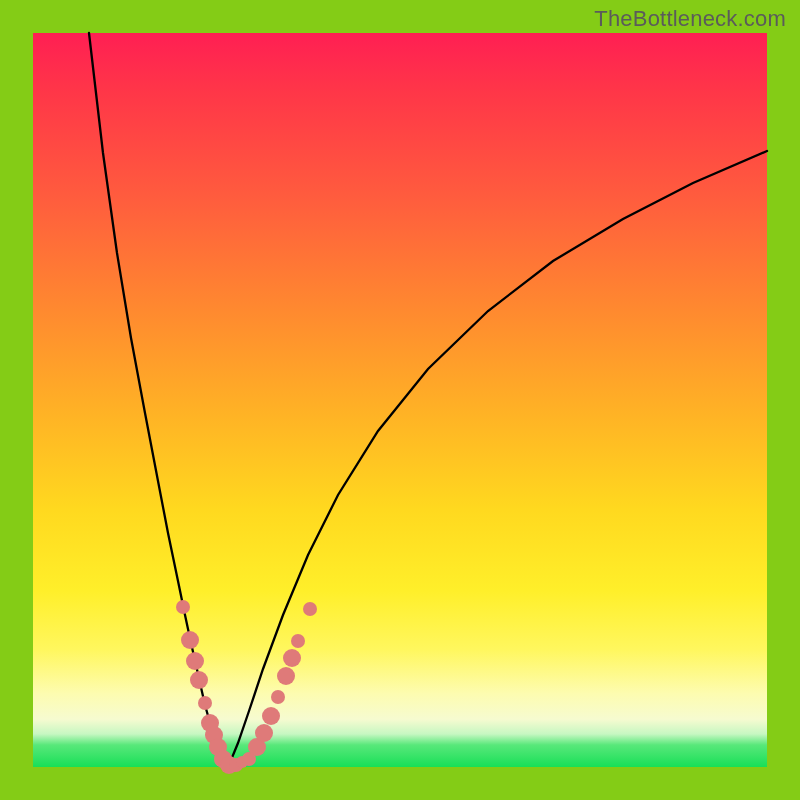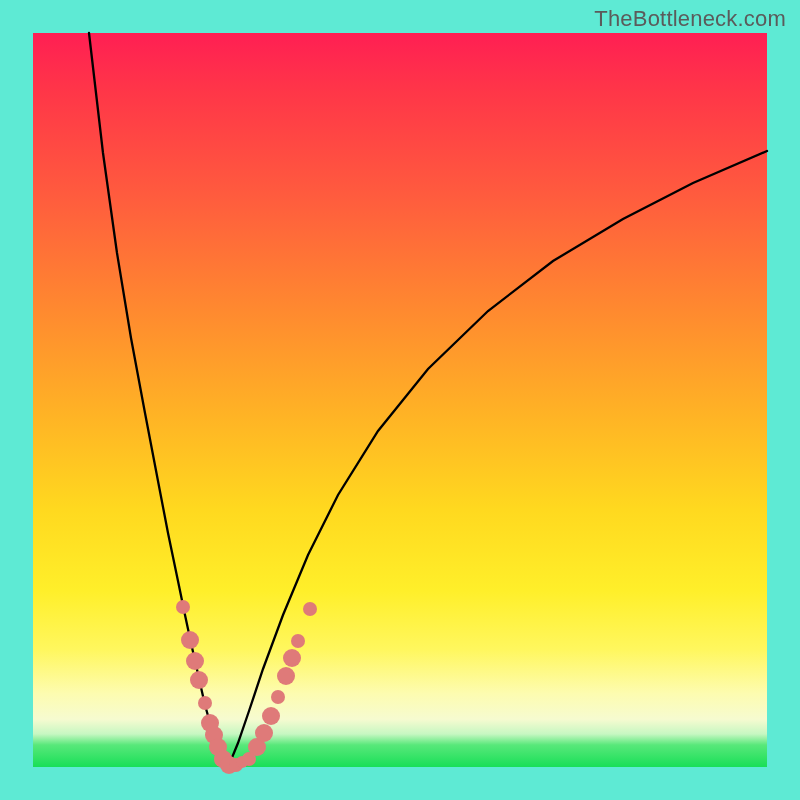--- a/index.html
+++ b/index.html
@@ -10,21 +10,21 @@
     background: #000;
     overflow: hidden;
     font-family: Arial, Helvetica, sans-serif;
   }
   .frame {
     position: absolute;
     left: 0;
     top: 0;
     width: 800px;
     height: 800px;
-    background: #5eead4;
+    background: #84cc16;
   }
   .plot-area {
     position: absolute;
     left: 33px;
     top: 33px;
     width: 734px;
     height: 734px;
     
     background: linear-gradient(
       to bottom,

